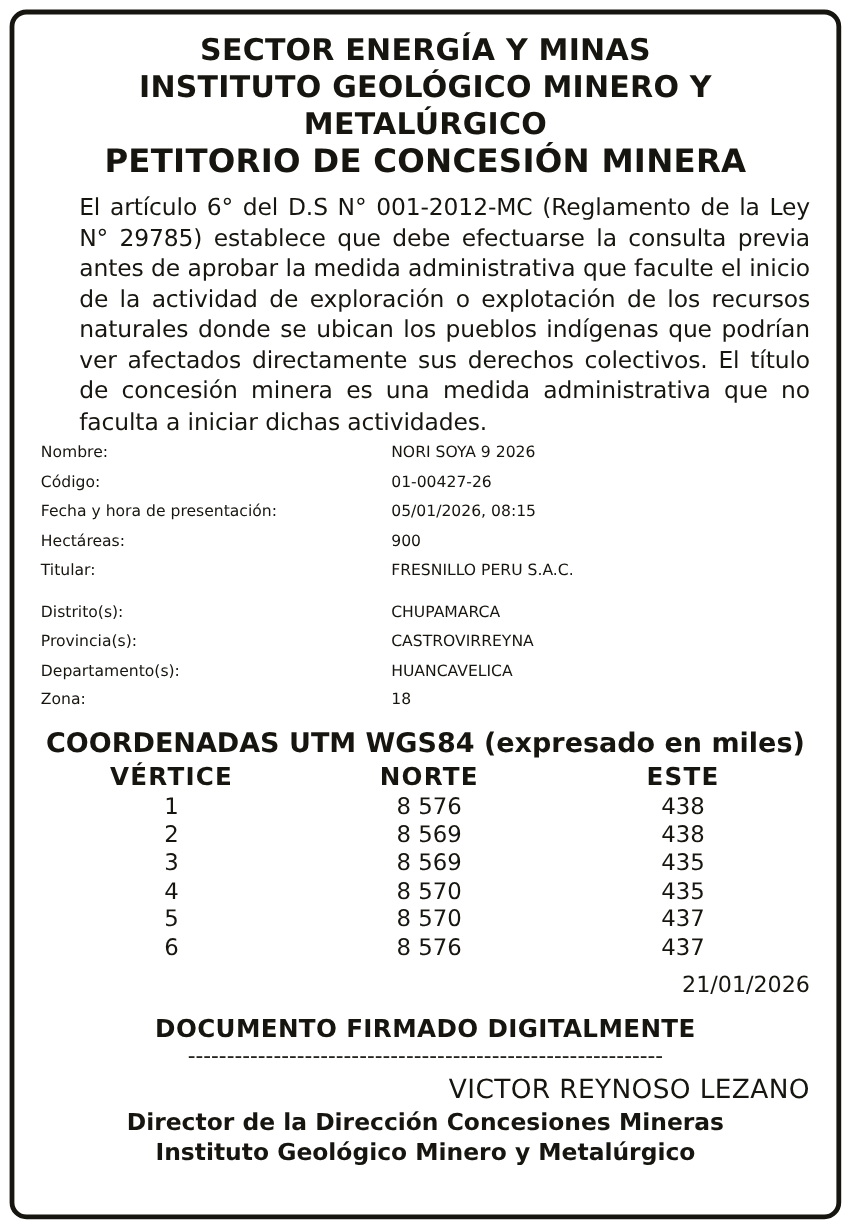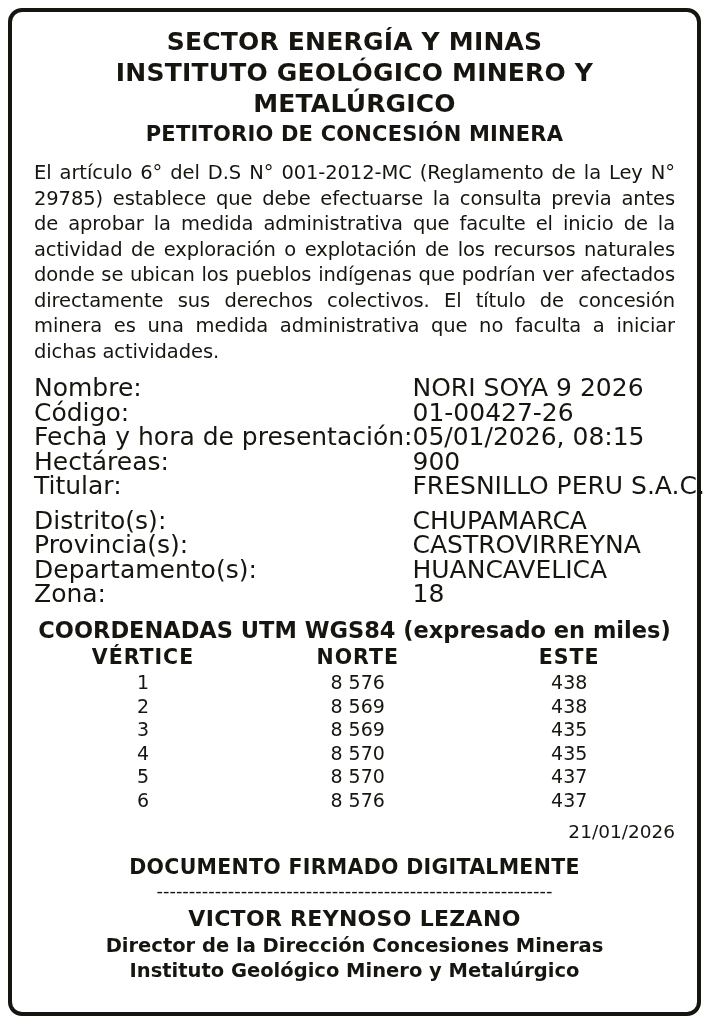--- a/index.html
+++ b/index.html
@@ -40,43 +40,44 @@
   }
   .title-line-1 {
     font-size: 25px;
     line-height: 31px;
   }
   .title-line-2 {
     font-size: 25px;
     line-height: 31px;
   }
   .title-line-3 {
-    font-size: 21px;
+    font-size: 27px;
     line-height: 31px;
   }
   .paragraph {
     margin-top: 10px;
     font-size: 19.5px;
     line-height: 25.5px;
     text-align: justify;
     text-align-last: left;
     letter-spacing: -0.1px;
+    margin-left: 32px;
   }
   .section-heading {
     margin-top: 6px;
     font-size: 23px;
     font-weight: bold;
     line-height: 30px;
     letter-spacing: 0.3px;
   }
   .data-table {
-    margin-top: 12px;
+    margin-top: 2px;
     width: 100%;
     border-collapse: collapse;
-    font-size: 25px;
+    font-size: 13px;
     line-height: 24.5px;
   }
   .data-table td {
     padding: 0;
     vertical-align: top;
     white-space: nowrap;
   }
   .data-table td.label {
     width: 292px;
   }
@@ -131,24 +132,25 @@
   .footer-rule {
     font-size: 18px;
     line-height: 18px;
     letter-spacing: 0px;
     margin-top: 2px;
     overflow: hidden;
     white-space: nowrap;
   }
   .footer-name {
     font-size: 22px;
-    font-weight: bold;
+    font-weight: normal;
     line-height: 29px;
     margin-top: 4px;
     letter-spacing: 0.3px;
+    text-align: right;
   }
   .footer-role-1 {
     font-size: 19.5px;
     font-weight: bold;
     line-height: 25px;
   }
   .footer-role-2 {
     font-size: 19.5px;
     font-weight: bold;
     line-height: 25px;

